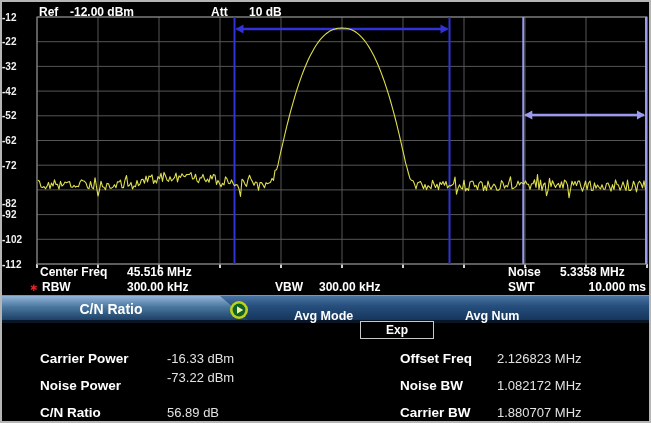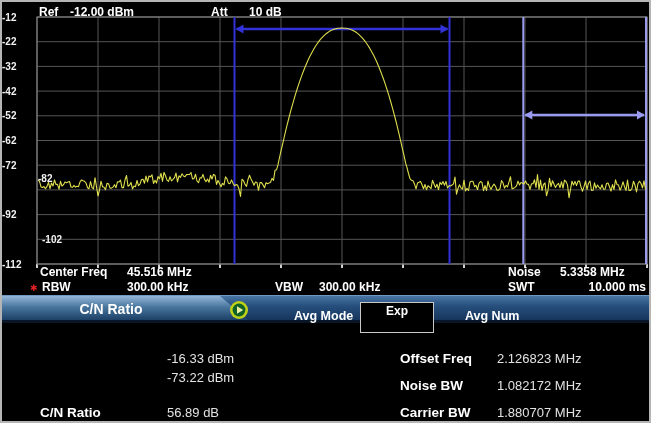--- a/index.html
+++ b/index.html
@@ -26,21 +26,21 @@
     background:linear-gradient(180deg,#93b5d8 0%, #4a779f 45%, #1d4066 100%);
     -webkit-clip-path:polygon(0 0, 218px 0, 246px 100%, 0 100%);
     clip-path:polygon(0 0, 218px 0, 246px 100%, 0 100%);
   }
   .cn-title {
     position:absolute; left:0; top:5px; width:218px; text-align:center;
     color:#fff; font-weight:bold; font-size:14px;
   }
   .menu-label { position:absolute; top:307px; color:#fff; font-weight:bold; font-size:12.5px; }
   .val-box {
-    position:absolute; top:300px; width:74px; height:31px; background:#000;
+    position:absolute; top:319px; width:74px; height:18px; background:#000;
     border:1px solid #c9c9c9; color:#fff; font-weight:bold; font-size:12px;
     text-align:center; line-height:16px;
   }
   
   .res-label { position:absolute; color:#fff; font-weight:bold; font-size:13.5px; }
   .res-value { position:absolute; color:#e2e2e2; font-weight:normal; font-size:13px; }
 </style>
 </head>
 <body>
 
@@ -99,23 +99,23 @@
   </svg>
 
   <div id="ylabels">
       <div class="ylab" style="top: 8.5px;">-12</div>
       <div class="ylab" style="top: 33.2px;">-22</div>
       <div class="ylab" style="top: 57.9px;">-32</div>
       <div class="ylab" style="top: 82.6px;">-42</div>
       <div class="ylab" style="top: 107.3px;">-52</div>
       <div class="ylab" style="top: 132px;">-62</div>
       <div class="ylab" style="top: 156.7px;">-72</div>
-      <div class="ylab" style="top: 170px; margin-left: 36px;">-82</div>
+      <div class="ylab" style="top: 195px;">-82</div>
       <div class="ylab" style="top: 206.1px;">-92</div>
-      <div class="ylab" style="top: 230.8px; margin-left: 40px;">-102</div>
+      <div class="ylab" style="top: 230.8px;">-102</div>
       <div class="ylab" style="top: 255.5px;">-112</div>
     </div>
 
   <div class="abs ovl" style="left:37px;top:3px">Ref</div>
   <div class="abs ovl" style="left:68px;top:3px">-12.00 dBm</div>
   <div class="abs ovl" style="left:209px;top:3px">Att</div>
   <div class="abs ovl" style="left:247px;top:3px">10 dB</div>
 
   <div class="abs ovl" style="left:38px;top:263px">Center Freq</div>
   <div class="abs ovl" style="left:125px;top:263px">45.516 MHz</div>
@@ -137,21 +137,23 @@
   </div>
   <svg class="abs" style="left:227px;top:298px" width="20" height="20">
     <circle cx="10" cy="10" r="9" fill="#bfd118"></circle>
     <circle cx="10" cy="10" r="6.4" fill="#0f6128"></circle>
     <polygon points="8,6.2 8,13.8 14.2,10" fill="#eef2a0"></polygon>
   </svg>
   <div class="menu-label" style="left:292px">Avg Mode</div>
   <div class="val-box" style="left:358px">Exp</div>
   <div class="menu-label" style="left:463px">Avg Num</div>
 
+  <div class="res-label" style="left:38px;top:349px">Carrier Power</div>
   <div class="res-value" style="left:165px;top:349px">-16.33 dBm</div>
+  <div class="res-label" style="left:38px;top:376px">Noise Power</div>
   <div class="res-value" style="left:165px;top:368px">-73.22 dBm</div>
   <div class="res-label" style="left:38px;top:403px">C/N Ratio</div>
   <div class="res-value" style="left:165px;top:403px">56.89 dB</div>
 
   <div class="res-label" style="left:398px;top:349px">Offset Freq</div>
   <div class="res-value" style="left:495px;top:349px">2.126823 MHz</div>
   <div class="res-label" style="left:398px;top:376px">Noise BW</div>
   <div class="res-value" style="left:495px;top:376px">1.082172 MHz</div>
   <div class="res-label" style="left:398px;top:403px">Carrier BW</div>
   <div class="res-value" style="left:495px;top:403px">1.880707 MHz</div>

